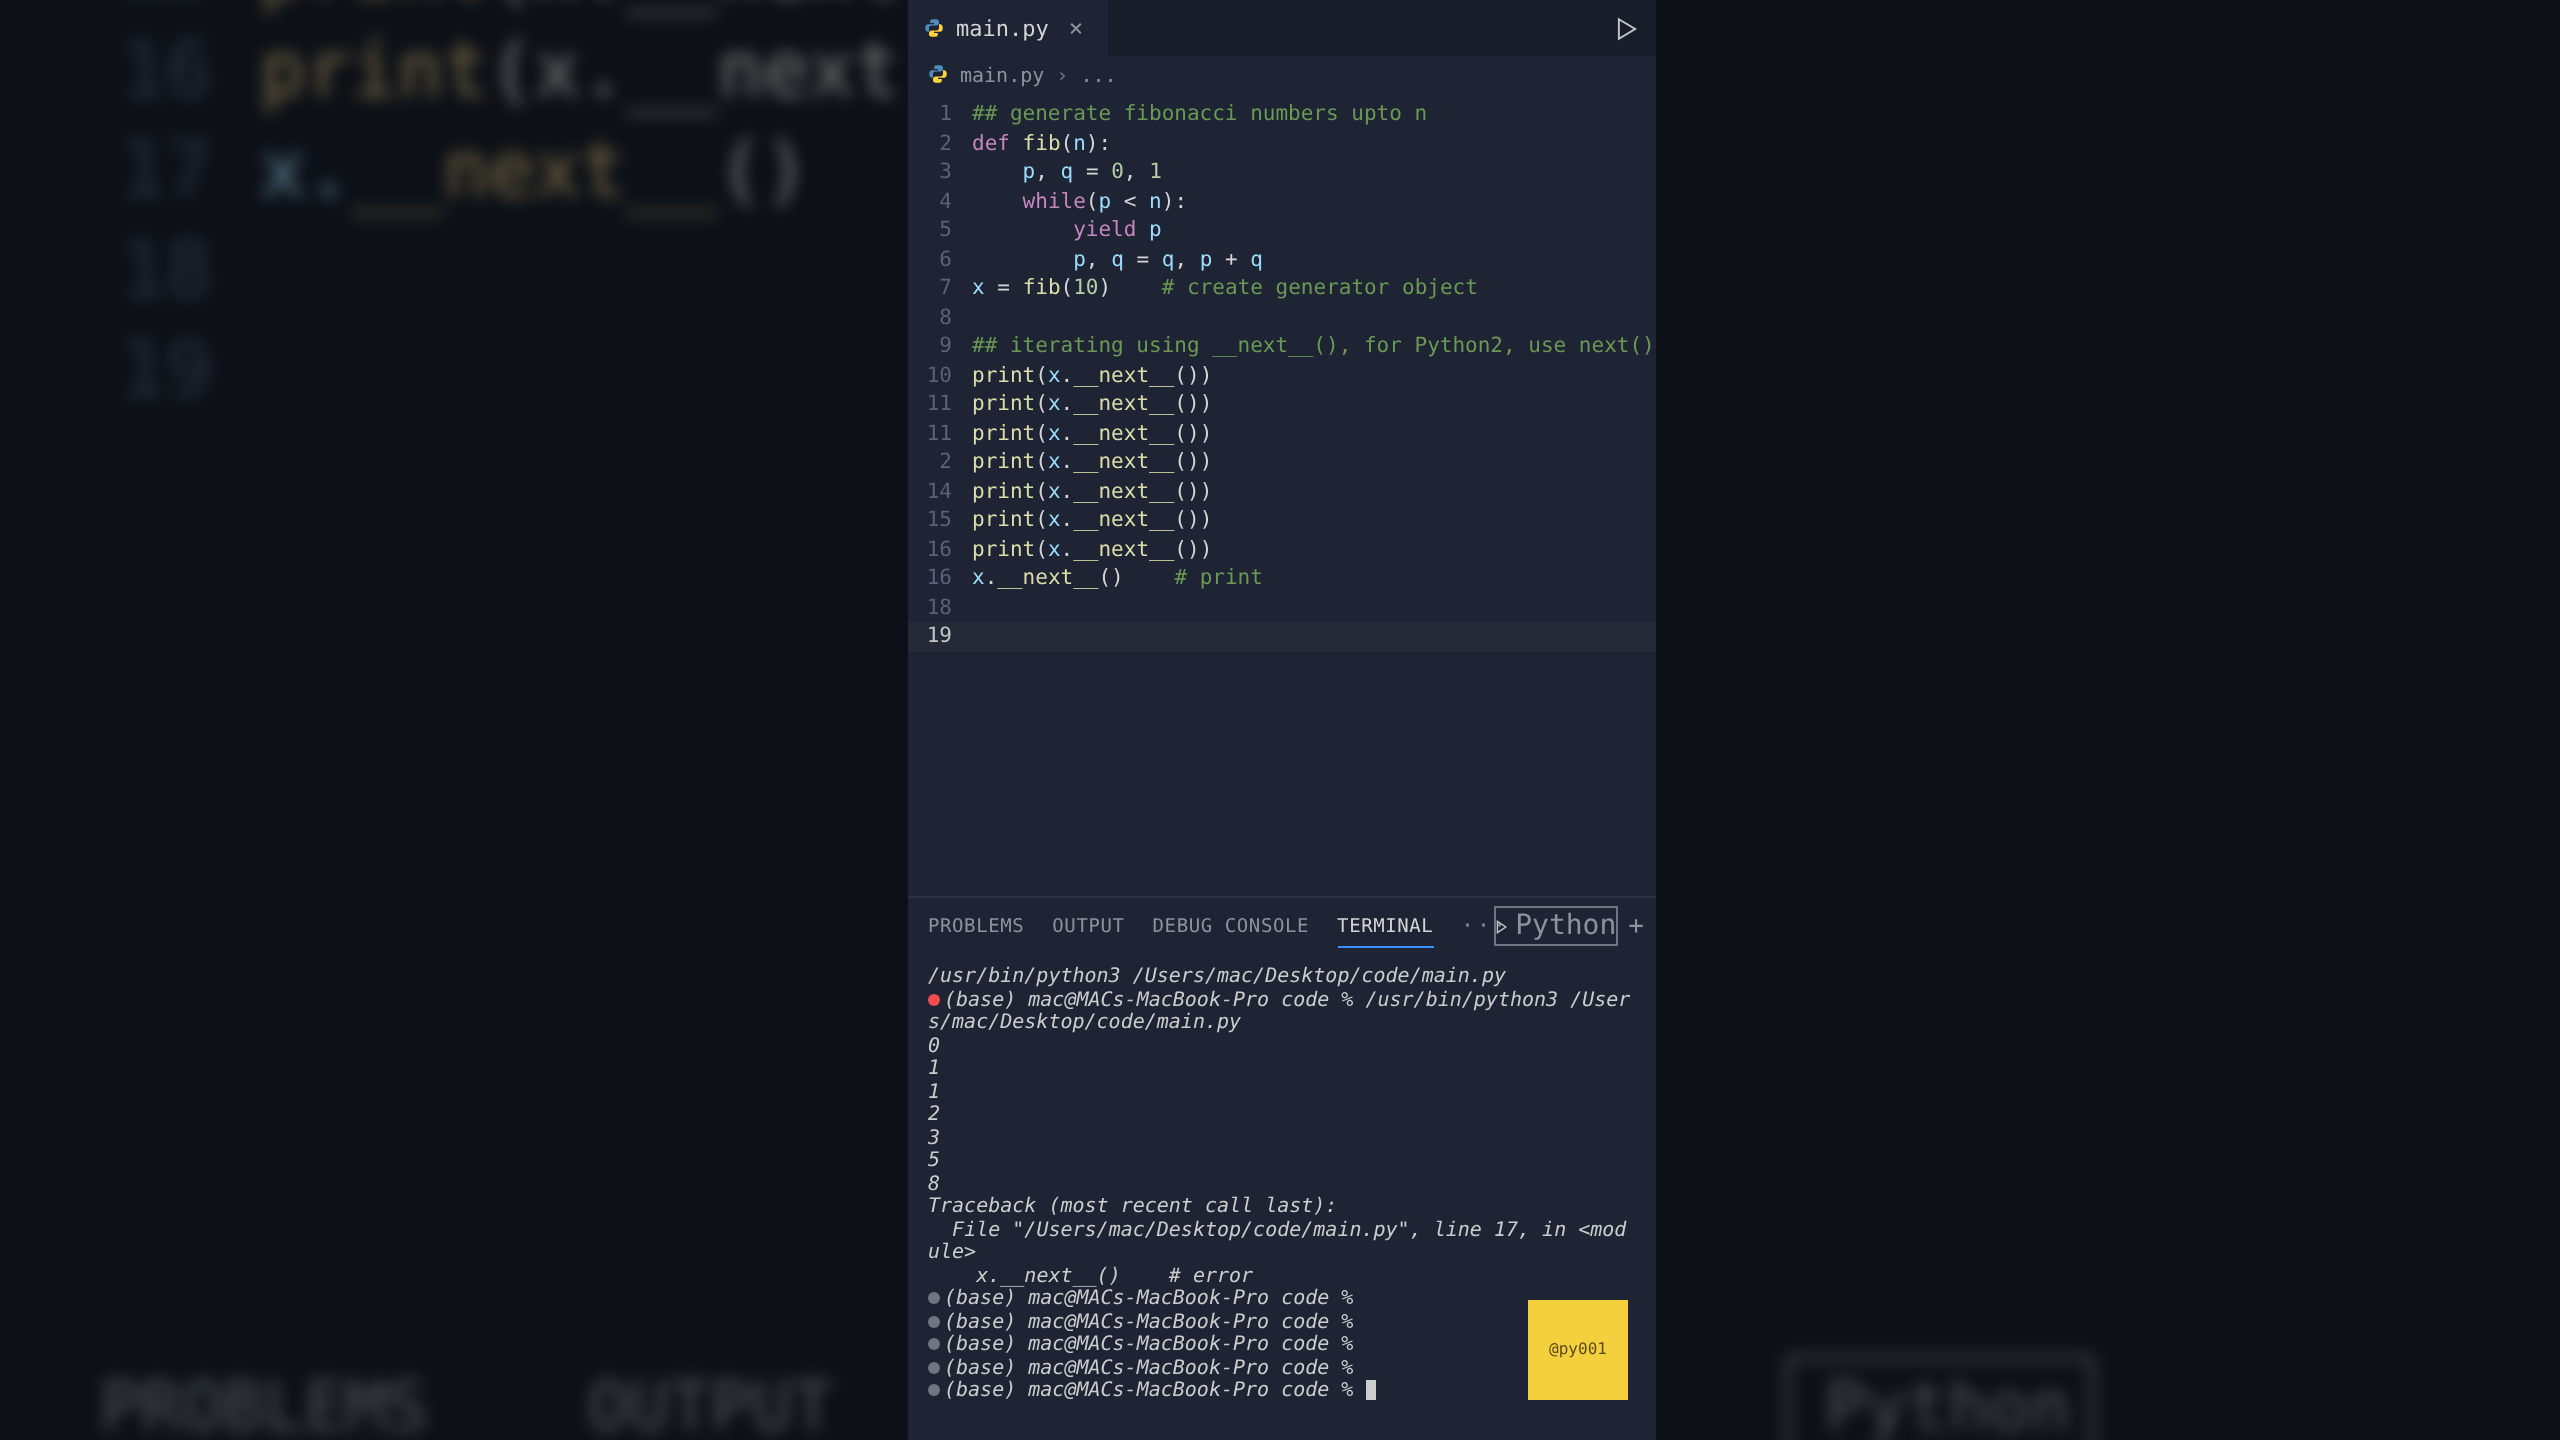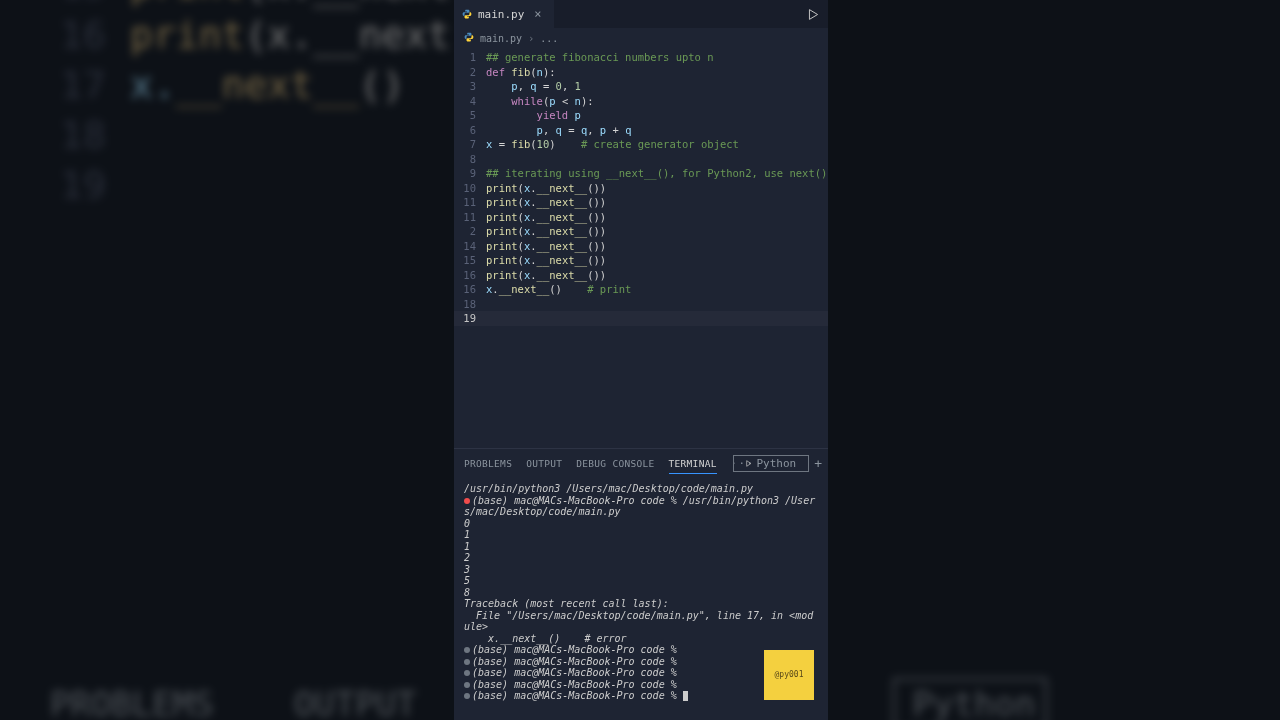--- a/index.html
+++ b/index.html
@@ -174,25 +174,25 @@
 .panel-right {
   position: absolute;
   right: 6px;
   display: flex;
   align-items: center;
   gap: 5px;
   font-size: 10px;
 }
 .plang-box {
   border: 1px solid #6e7681;
-  padding: 1px 12px;
+  padding: 1px 0;
   display: flex;
   align-items: center;
   gap: 3px;
-  font-size: 11px;
+  font-size: 14px;
 }
 .plang-box svg { width: 7px; height: 7px; }
 .plus { color: #8b949e; font-size: 13px; }
 
 .term {
   flex: 1;
   padding: 6px 10px;
   font-size: 10px;
   line-height: 11.5px;
   color: #cccccc;

